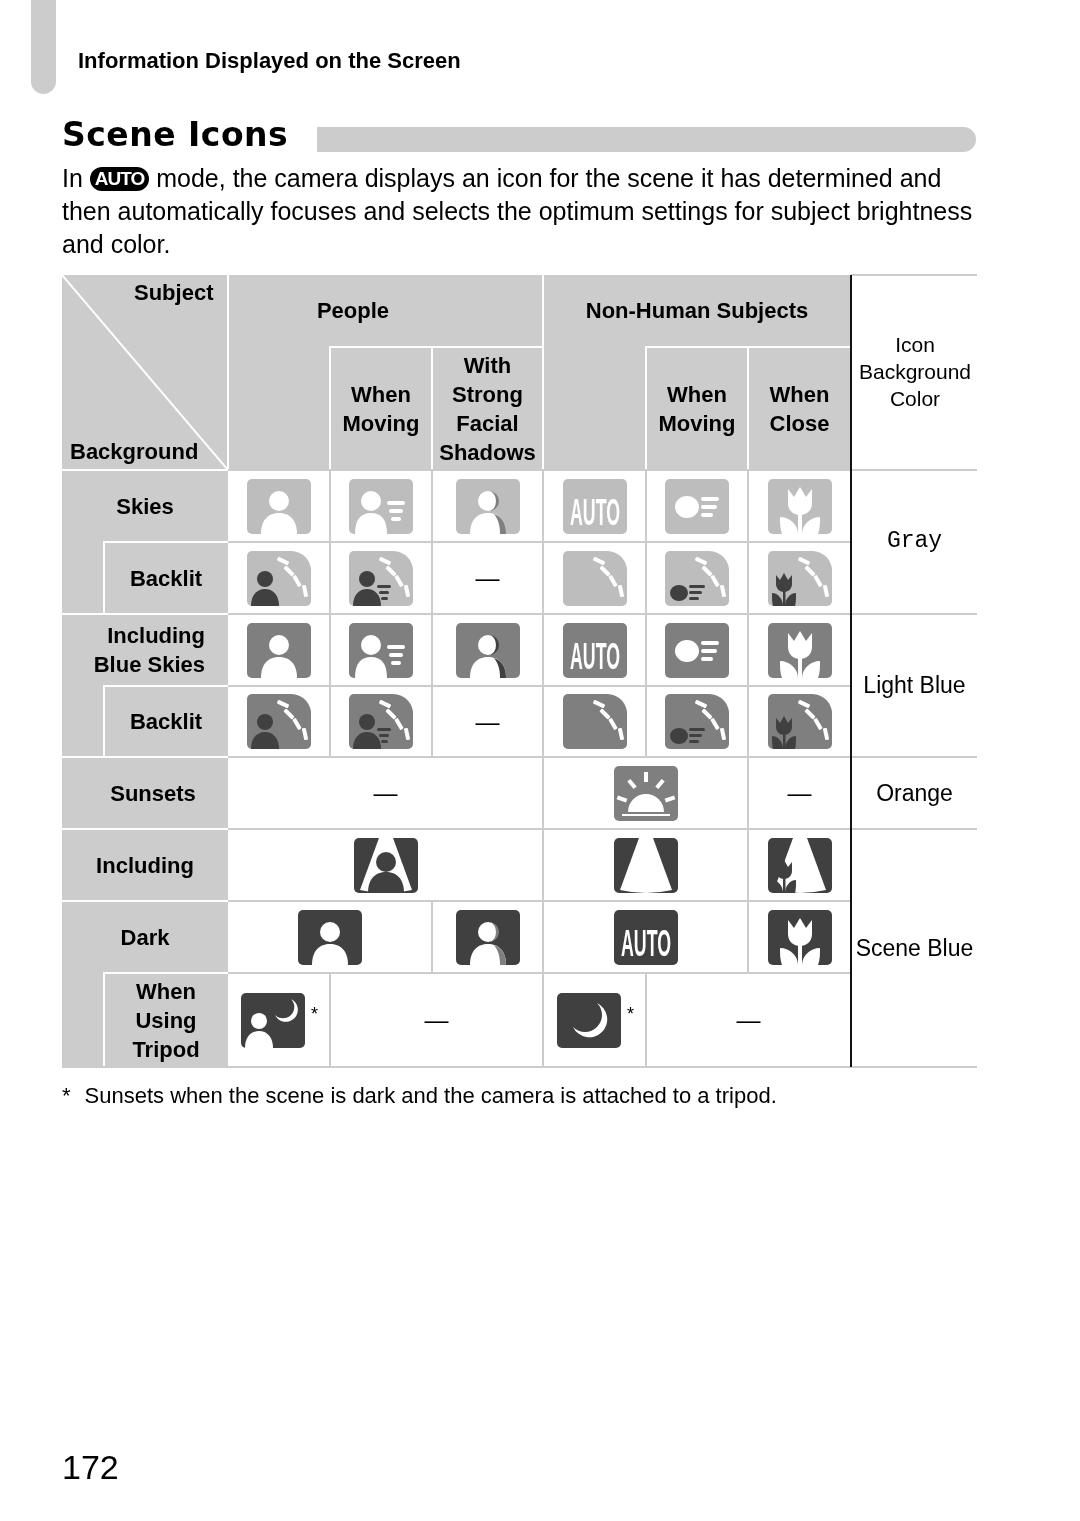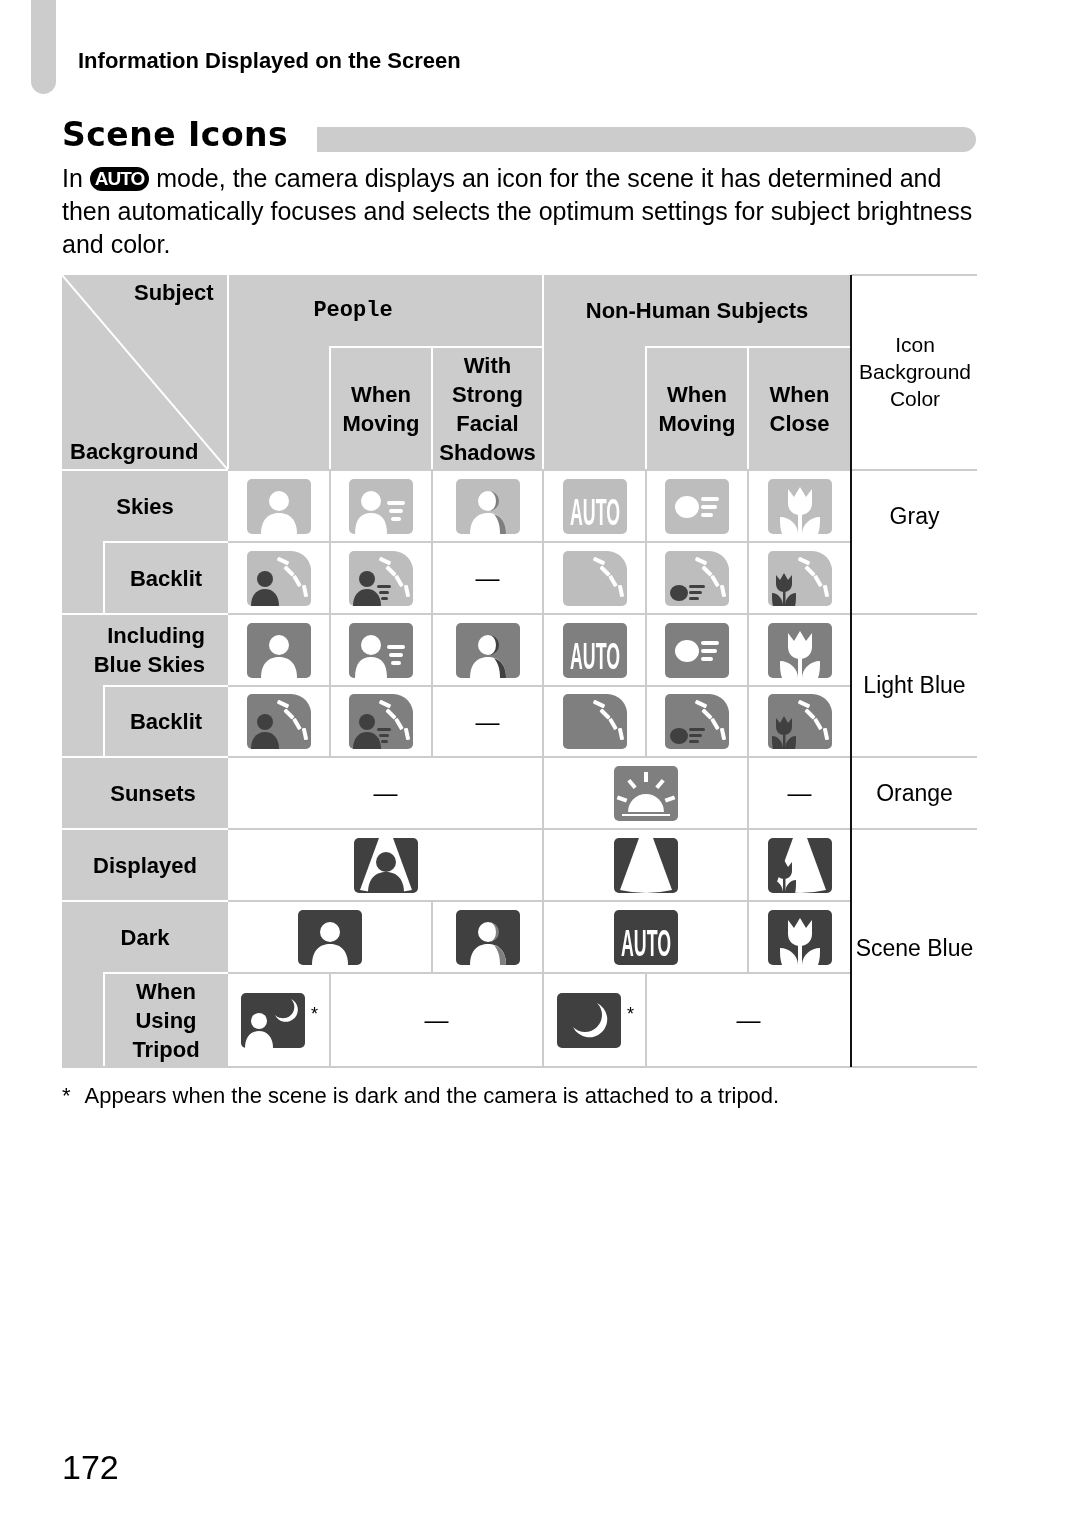--- a/index.html
+++ b/index.html
@@ -45,21 +45,21 @@
 <div>
 
   <div class="cell hd" style="left:62px;top:275px;width:789px;height:195px;"></div>
 
   <svg class="abs" style="left:62px;top:275px;" width="166" height="195">
     <line x1="0" y1="0" x2="166" y2="195" stroke="#ffffff" stroke-width="2"></line>
   </svg>
   <div class="abs hd" style="left:134px;top:278px;background:none;">Subject</div>
   <div class="abs hd" style="left:70px;top:437px;background:none;">Background</div>
 
-  <div class="cell hd" style="left:228px;top:288px;width:250px;height:44px;background:none;font-family:Liberation Mono, monospace;">People</div>
+  <div class="cell hd" style="left:228px;top:288px;width:250px;height:44px;background:none;">People</div>
   <div class="cell hd" style="left:543px;top:288px;width:308px;height:44px;background:none;">Non-Human Subjects</div>
 
   <div class="cell hd" style="left:330px;top:348px;width:102px;height:122px;background:none;padding:0 4px;">When Moving</div>
   <div class="cell hd" style="left:432px;top:348px;width:111px;height:122px;background:none;padding:0 2px;">With Strong Facial Shadows</div>
   <div class="cell hd" style="left:646px;top:348px;width:102px;height:122px;background:none;padding:0 6px;">When Moving</div>
   <div class="cell hd" style="left:748px;top:348px;width:103px;height:122px;background:none;padding:0 14px;">When Close</div>
 
   <div class="cell" style="left:853px;top:276px;width:124px;height:194px;font-size:21px;line-height:27px;padding:0 4px;align-items:flex-start;padding-top:55px;">Icon Background Color</div>
 
   <div class="cell hd" style="left:62px;top:470px;width:166px;height:72px;">
@@ -71,21 +71,21 @@
   <div class="cell hd" style="left:62px;top:614px;width:166px;height:72px;text-align:right;">
       <span style="width:120px;">Including Blue Skies</span>
     </div>
   <div class="cell hd" style="left:62px;top:686px;width:166px;height:71px;padding-left:42px;">
       <span>Backlit</span>
     </div>
   <div class="cell hd" style="left:62px;top:757px;width:166px;height:72px;padding-left:16px;">
       <span>Sunsets</span>
     </div>
   <div class="cell hd" style="left:62px;top:829px;width:166px;height:72px;">
-      <span>Displayed</span>
+      <span>Including</span>
     </div>
   <div class="cell hd" style="left:62px;top:901px;width:166px;height:72px;">
       <span>Dark</span>
     </div>
   <div class="cell hd" style="left:62px;top:973px;width:166px;height:94px;padding-left:42px;">
       <span style="width:70px;">When Using Tripod</span>
     </div>
 
   <div class="vline w" style="left:227px;top:275px;height:195px;"></div>
   <div class="vline w" style="left:542px;top:275px;height:195px;"></div>
@@ -123,21 +123,21 @@
   <div class="vline" style="left:542px;top:470px;height:597px;"></div>
   <div class="vline" style="left:645px;top:470px;height:287px;"></div>
   <div class="vline" style="left:747px;top:470px;height:432px;"></div>
   <div class="vline" style="left:431px;top:901px;height:72px;"></div>
   <div class="vline" style="left:747px;top:901px;height:72px;"></div>
   <div class="vline" style="left:329px;top:973px;height:94px;"></div>
   <div class="vline" style="left:645px;top:973px;height:94px;"></div>
 
   <div class="bline" style="left:850px;top:275px;height:792px;"></div>
 
-  <div class="cell plain" style="left:852px;top:445px;width:125px;height:142px;">Gray</div>
+  <div class="cell plain" style="left:852px;top:470px;width:125px;height:142px;font-family:Liberation Mono, monospace;">Gray</div>
   <div class="cell plain" style="left:852px;top:614px;width:125px;height:143px;">Light Blue</div>
   <div class="cell plain" style="left:852px;top:757px;width:125px;height:72px;">Orange</div>
   <div class="cell plain" style="left:852px;top:829px;width:125px;height:238px;">Scene Blue</div>
 
   <div class="cell dash" style="left:432px;top:542px;width:111px;height:72px;">—</div>
   <div class="cell dash" style="left:432px;top:686px;width:111px;height:71px;">—</div>
   <div class="cell dash" style="left:228px;top:757px;width:315px;height:72px;">—</div>
   <div class="cell dash" style="left:748px;top:757px;width:103px;height:72px;">—</div>
   <div class="cell dash" style="left:330px;top:973px;width:213px;height:94px;">—</div>
   <div class="cell dash" style="left:646px;top:973px;width:205px;height:94px;">—</div>
@@ -421,15 +421,15 @@
           <path d="M50 6 A12 12 0 1 1 34 22 A11 11 0 0 0 50 6Z" fill="#ffffff"></path>
         </svg></div>
       <div class="abs icon" style="left: 556.5px; top: 992.5px;"><svg width="64" height="55" viewBox="0 0 64 55">
           <defs></defs>
           <rect x="0" y="0" width="64" height="55" rx="5" fill="#404040"></rect>
           <path d="M40 10 A18 18 0 1 1 16 34 A16 16 0 0 0 40 10Z" fill="#ffffff"></path>
         </svg></div>
     </div>
 </div>
 
-<div class="abs footnote"><span>*</span><span style="display:inline-block;width:14px;"></span><span>Appears when the scene is dark and the camera is attached to a tripod.</span></div>
+<div class="abs footnote"><span>*</span><span style="display:inline-block;width:14px;"></span><span>Sunsets when the scene is dark and the camera is attached to a tripod.</span></div>
 
 <div class="abs page-num">172</div>
 
 </body></html>

